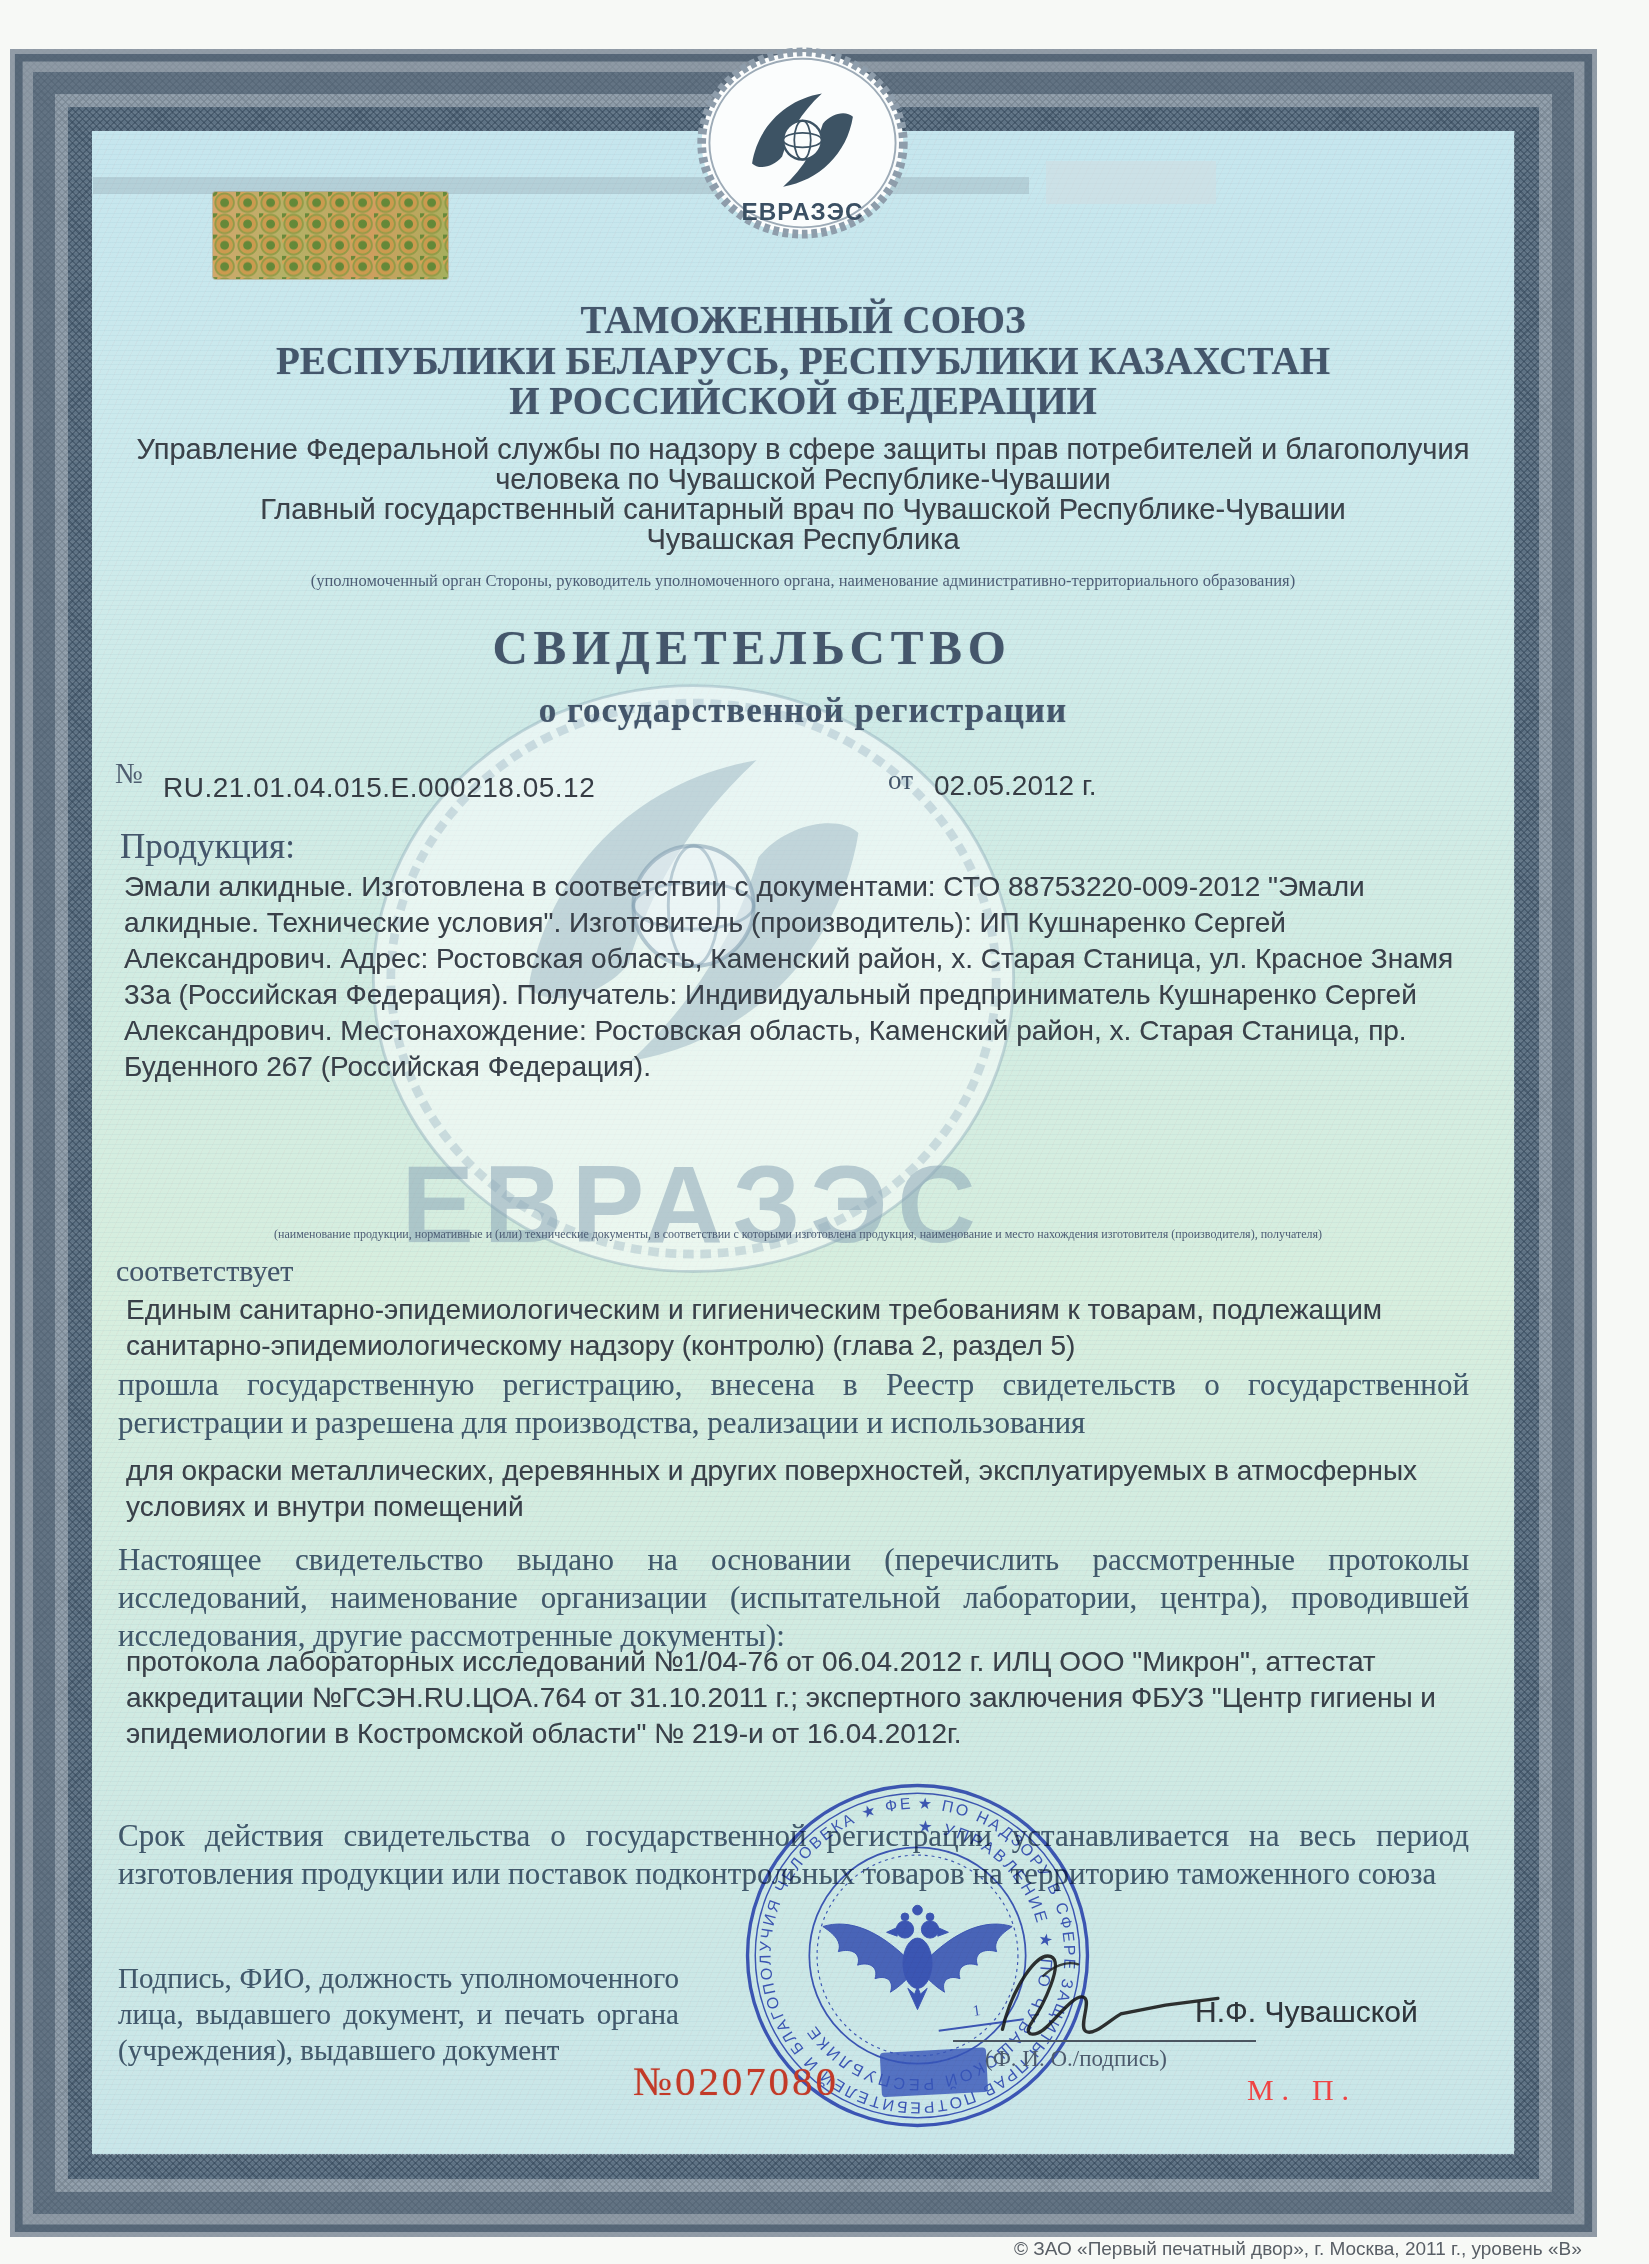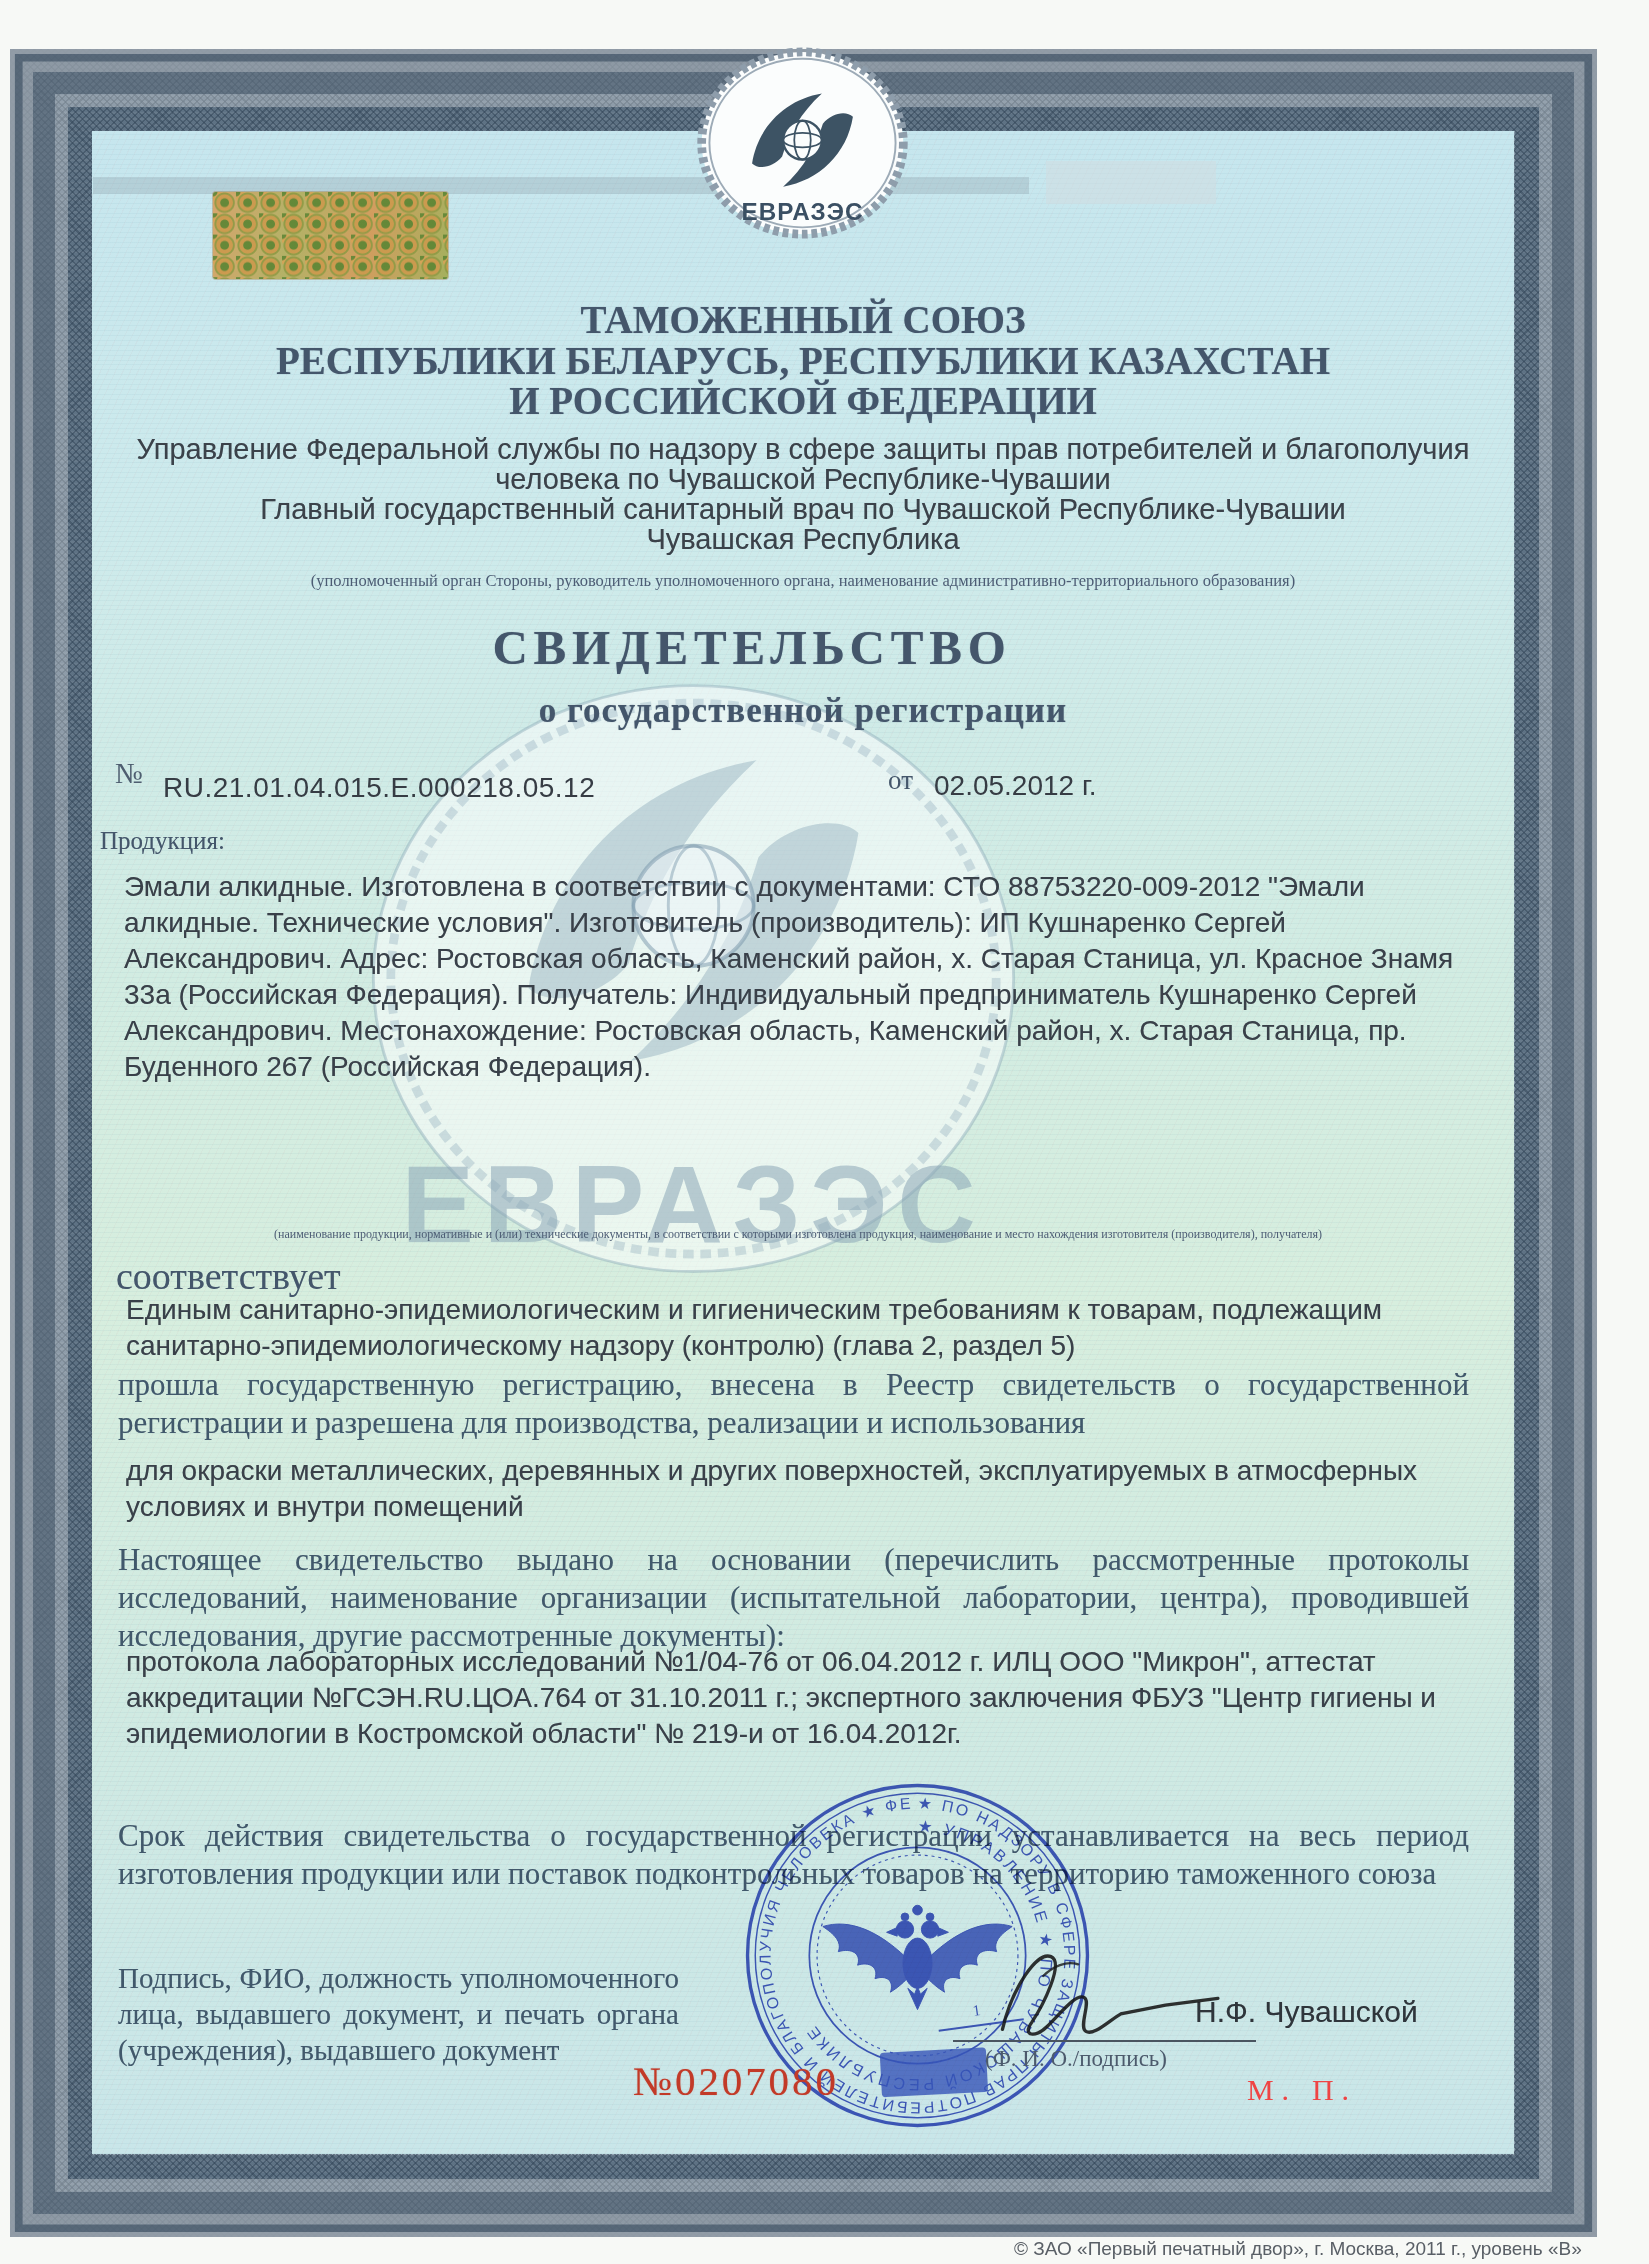--- a/index.html
+++ b/index.html
@@ -43,21 +43,21 @@
   .authority-line{left:92px; width:1422px; font-size:29px; line-height:30px;
     color:#3b424a; text-shadow:0 0 0.5px rgba(59,66,74,.4);}
   .tiny-note{font-family:"Liberation Serif", serif; color:#4c5c74;}
   .doc-title{left:92px; width:1320px; font-size:49px; letter-spacing:5.8px;}
   .doc-subtitle{left:92px; width:1422px; font-size:35px; letter-spacing:1px;}
   .sans-para{font-size:28px; line-height:36px; color:#394049; text-shadow:0 0 0.4px rgba(57,64,73,.35);}
   .serif-para{
     font-family:"Liberation Serif", serif; font-size:31px; line-height:38px;
     text-align:justify; color:#41586b; text-shadow:0 0 0.5px rgba(65,88,107,.35);
   }
-  .serif-label{font-family:"Liberation Serif", serif; font-size:38px; color:#44566b;
+  .serif-label{font-family:"Liberation Serif", serif; font-size:30px; color:#44566b;
     text-shadow:0 0 0.6px rgba(68,86,107,.4);}
   .hologram{
     border-radius:2.9px;
     background-color:#c89a5e;
     background-image:
       radial-gradient(circle at 11.6px 10.7px, rgba(90,130,45,.95) 0 3.9px, rgba(205,150,70,.95) 4.9px 7.8px, rgba(140,150,60,.9) 8.7px 9.7px, transparent 10.7px),
       radial-gradient(circle at 0px 0px, rgba(90,130,45,.9) 0 3.9px, rgba(215,160,80,.9) 4.9px 7.8px, transparent 8.7px),
       linear-gradient(100deg,#d8a266,#b2b060 35%,#d49a58 65%,#a3ae57);
     background-size:23px 21.3px, 23px 21.3px, 100% 100%;
     box-shadow:0 0 0 1px rgba(160,120,60,.4);
@@ -120,21 +120,21 @@
   <div class="abs center tiny-note" style="left:92px;top:571px;width:1422px;font-size:16.5px;z-index:2;">(уполномоченный орган Стороны, руководитель уполномоченного органа, наименование административно-территориального образования)</div>
 
   <div class="abs heading center doc-title" style="top:619px;z-index:2;">СВИДЕТЕЛЬСТВО</div>
   <div class="abs heading center doc-subtitle" style="top:691px;z-index:2;">о государственной регистрации</div>
 
   <div class="abs serif" style="left:115px;top:757px;font-size:29px;color:#4e5e70;z-index:2;">№</div>
   <div class="abs" style="left:163px;top:772px;font-size:28px;letter-spacing:0.5px;color:#363c44;z-index:2;">RU.21.01.04.015.E.000218.05.12</div>
   <div class="abs serif" style="left:888px;top:765px;font-size:27px;color:#44566b;z-index:2;">от</div>
   <div class="abs" style="left:934px;top:770px;font-size:28px;color:#363c44;z-index:2;">02.05.2012 г.</div>
 
-  <div class="abs serif-label" style="left:100px;top:827px;font-size:25px;z-index:2;">Продукция:</div>
+  <div class="abs serif-label" style="left:120px;top:827px;font-size:35px;z-index:2;">Продукция:</div>
   <div class="abs sans-para" style="left:124px;top:869px;width:1359px;z-index:2;">Эмали алкидные. Изготовлена в соответствии с документами: СТО 88753220-009-2012 "Эмали алкидные. Технические условия". Изготовитель (производитель): ИП Кушнаренко Сергей Александрович. Адрес: Ростовская область, Каменский район, х. Старая Станица, ул. Красное Знамя 33а (Российская Федерация).  Получатель: Индивидуальный предприниматель Кушнаренко Сергей Александрович. Местонахождение: Ростовская область, Каменский район, х. Старая Станица, пр. Буденного 267 (Российская Федерация).</div>
   <div class="abs center tiny-note" style="left:92px;top:1227px;width:1412px;font-size:12px;z-index:2;text-align:center;">(наименование продукции, нормативные и (или) технические документы, в соответствии с которыми изготовлена продукция, наименование и место нахождения изготовителя (производителя), получателя)</div>
 
   <div class="abs serif-label" style="left:116px;top:1254px;z-index:2;">соответствует</div>
   <div class="abs sans-para" style="left:126px;top:1292px;width:1359px;z-index:2;">Единым санитарно-эпидемиологическим и гигиеническим требованиям к товарам, подлежащим санитарно-эпидемиологическому надзору (контролю) (глава 2, раздел 5)</div>
   <div class="abs serif-para" style="left:118px;top:1366px;width:1351px;z-index:2;">прошла государственную регистрацию, внесена в Реестр свидетельств о государственной регистрации и разрешена для производства, реализации и использования</div>
   <div class="abs sans-para" style="left:126px;top:1453px;width:1359px;z-index:2;">для окраски металлических, деревянных и других поверхностей, эксплуатируемых в атмосферных условиях и внутри помещений</div>
 
   <div class="abs serif-para" style="left:118px;top:1541px;width:1351px;z-index:2;">Настоящее свидетельство выдано на основании (перечислить рассмотренные протоколы исследований, наименование организации (испытательной лаборатории, центра), проводившей исследования, другие рассмотренные документы):</div>
   <div class="abs sans-para" style="left:126px;top:1644px;width:1359px;z-index:2;">протокола лабораторных исследований №1/04-76 от 06.04.2012 г. ИЛЦ ООО "Микрон", аттестат аккредитации №ГСЭН.RU.ЦОА.764 от 31.10.2011 г.; экспертного заключения ФБУЗ "Центр гигиены и эпидемиологии в Костромской области" № 219-и от 16.04.2012г.</div>

